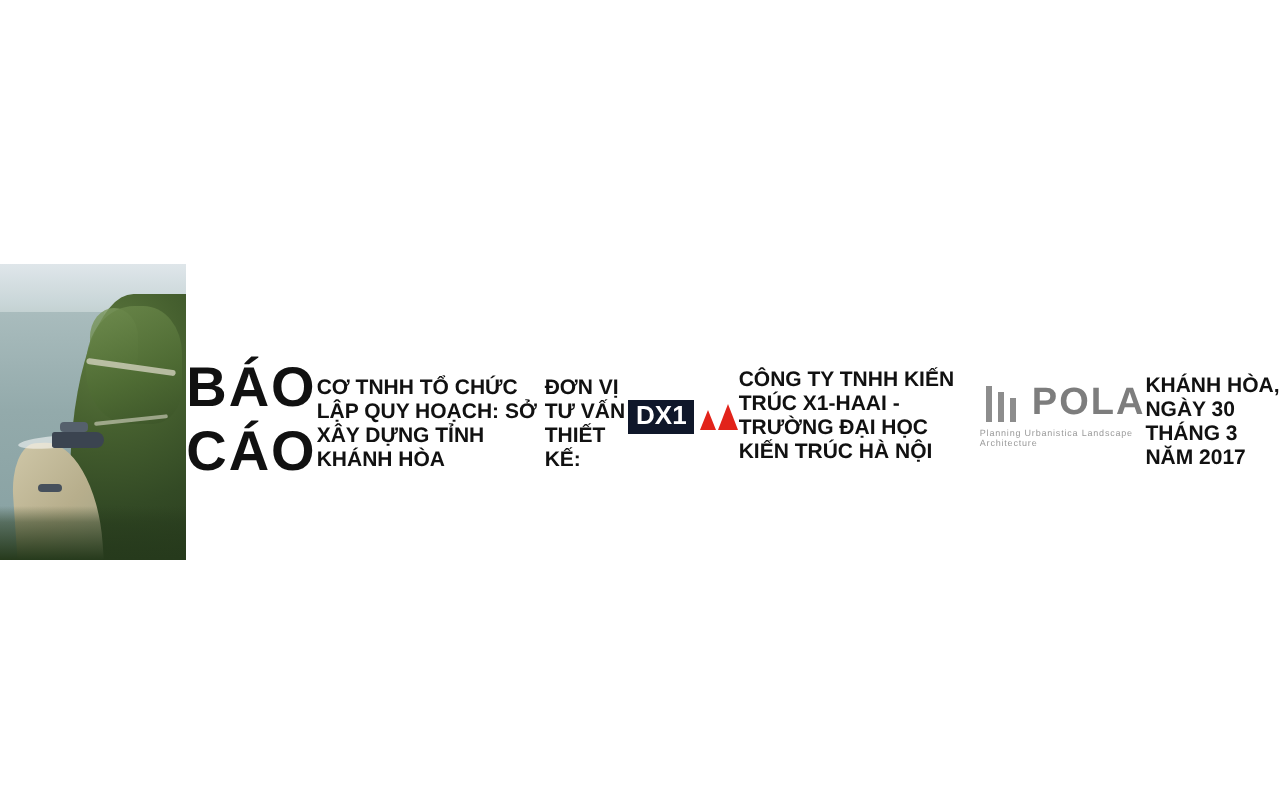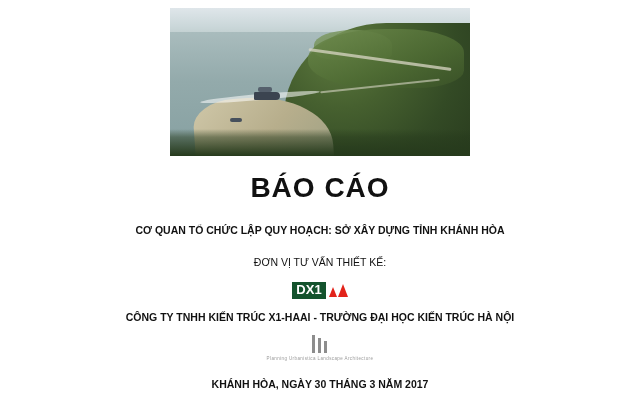--- a/index.html
+++ b/index.html
@@ -13,21 +13,21 @@
     font-family: "Liberation Sans", sans-serif;
     color: #111111;
     overflow: hidden;
   }
   .page {
     position: relative;
     width: 640px;
     height: 404px;
     background: #ffffff;
     display: flex;
-    flex-direction: column;
+    flex-direction: row;
     align-items: center;
   }
 
   
   .cover-image {
     position: relative;
     width: 300px;
     height: 148px;
     margin-top: 8px;
     overflow: hidden;
@@ -172,34 +172,34 @@
   }
   .org-line {
     margin-top: 20px;
     font-size: 10.5px;
     font-weight: bold;
     color: #111111;
   }
   .consult-label {
     margin-top: 20px;
     font-size: 10.5px;
-    font-weight: normal;
+    font-weight: bold;
     color: #111111;
   }
 
   
   .logo-x1 {
     margin-top: 12px;
     display: flex;
     align-items: center;
     gap: 3px;
     height: 20px;
   }
   .logo-x1 .dx {
-    background: #14532d;
+    background: #0f172a;
     color: #ffffff;
     font-size: 13px;
     font-weight: bold;
     padding: 1px 4px 2px 4px;
     letter-spacing: 0px;
     line-height: 14px;
   }
   .logo-x1 .mark {
     display: flex;
     align-items: flex-end;
@@ -286,41 +286,42 @@
     <div class="beach"></div>
     <div class="shore-foam"></div>
     <div class="boat"></div>
     <div class="boat-small"></div>
     <div class="foreground"></div>
   </div>
 
   <div class="title">BÁO CÁO</div>
 
 
-  <div class="org-line">CƠ QUAN TỔ CHỨC LẬP QUY HOẠCH: SỞ XÂY DỰNG TỈNH KHÁNH HÒA</div>
+  <div class="org-line">CƠ TNHH TỔ CHỨC LẬP QUY HOẠCH: SỞ XÂY DỰNG TỈNH KHÁNH HÒA</div>
 
   <div class="consult-label">ĐƠN VỊ TƯ VẤN THIẾT KẾ:</div>
 
   <div class="logo-x1">
     <span class="dx">DX1</span>
     <span class="mark">
       <i class="small"></i>
         <i></i>
     </span>
   </div>
 
   <div class="company-line">CÔNG TY TNHH KIẾN TRÚC X1-HAAI - TRƯỜNG ĐẠI HỌC KIẾN TRÚC HÀ NỘI</div>
 
   <div class="logo-pola">
     <div class="pola-row">
       <span class="glyph">
         <span class="v1"></span>
           <span class="v2"></span>
           <span class="v3"></span>
       </span>
+      <span class="pola-word">POLA</span>
     </div>
     <div class="pola-sub">Planning Urbanistica Landscape Architecture</div>
   </div>
 
 
   <div class="place-date">KHÁNH HÒA, NGÀY 30 THÁNG 3 NĂM 2017</div>
 
 </div>
 
 </body></html>

